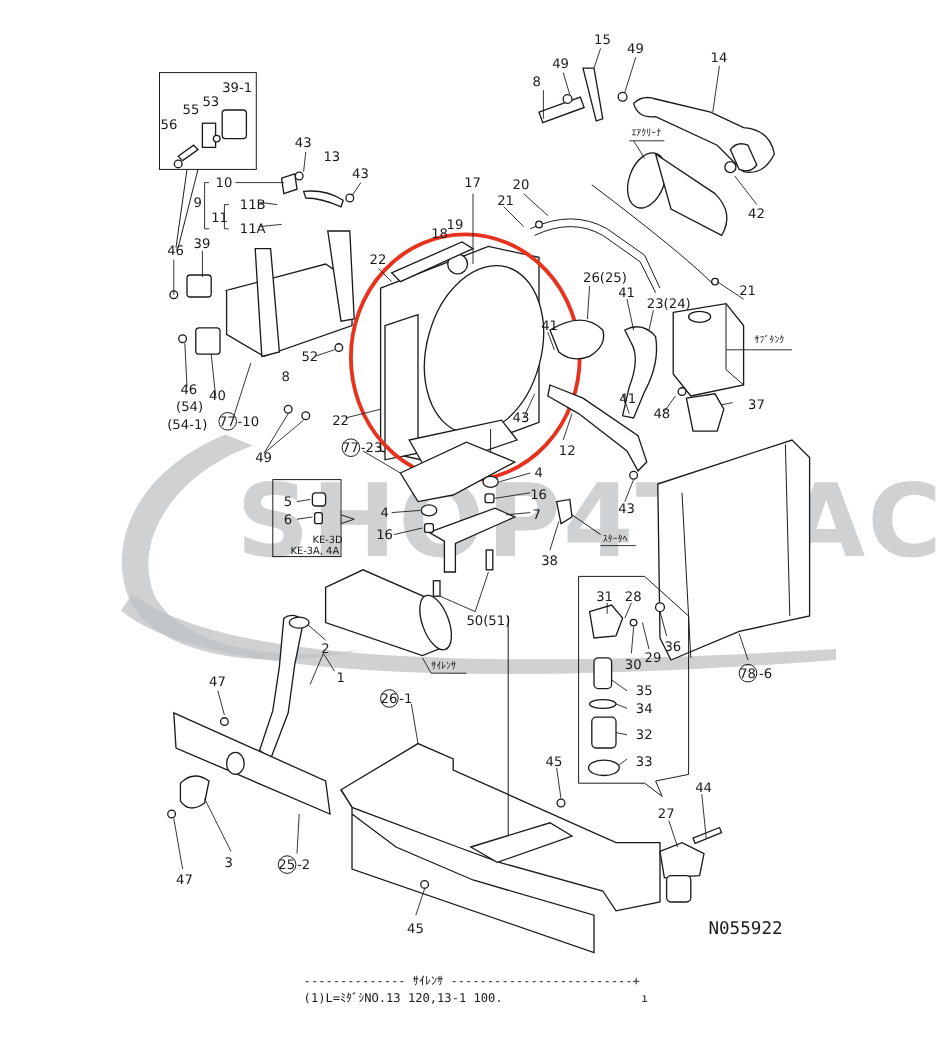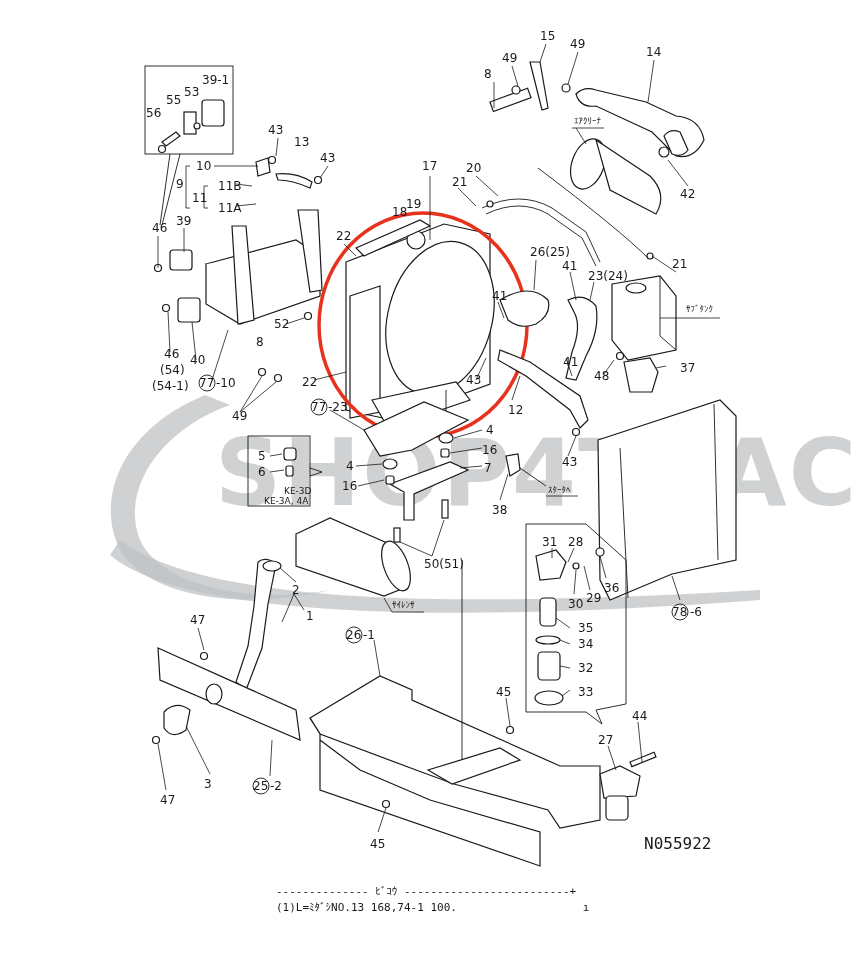--- a/index.html
+++ b/index.html
@@ -333,15 +333,15 @@
     <text class="lbl" x="253" y="790">25</text>
       <text class="lbl" x="270" y="790">-2</text>
     <text class="lbl" x="160" y="804">47</text>
     <text class="lbl" x="370" y="848">45</text>
   </g>
 </svg>
 
 <div class="drawno">N055922</div>
 
 <div class="footer">
-  <div class="row">-------------- ﾋﾞｺｳ -------------------------+</div>
-  <div class="row">(1)L=ﾐﾀﾞｼNO.13 168,74-1 100.                   ı</div>
+  <div class="row">-------------- ｻｲﾚﾝｻ -------------------------+</div>
+  <div class="row">(1)L=ﾐﾀﾞｼNO.13 120,13-1 100.                   ı</div>
 </div>
 
 </body></html>

